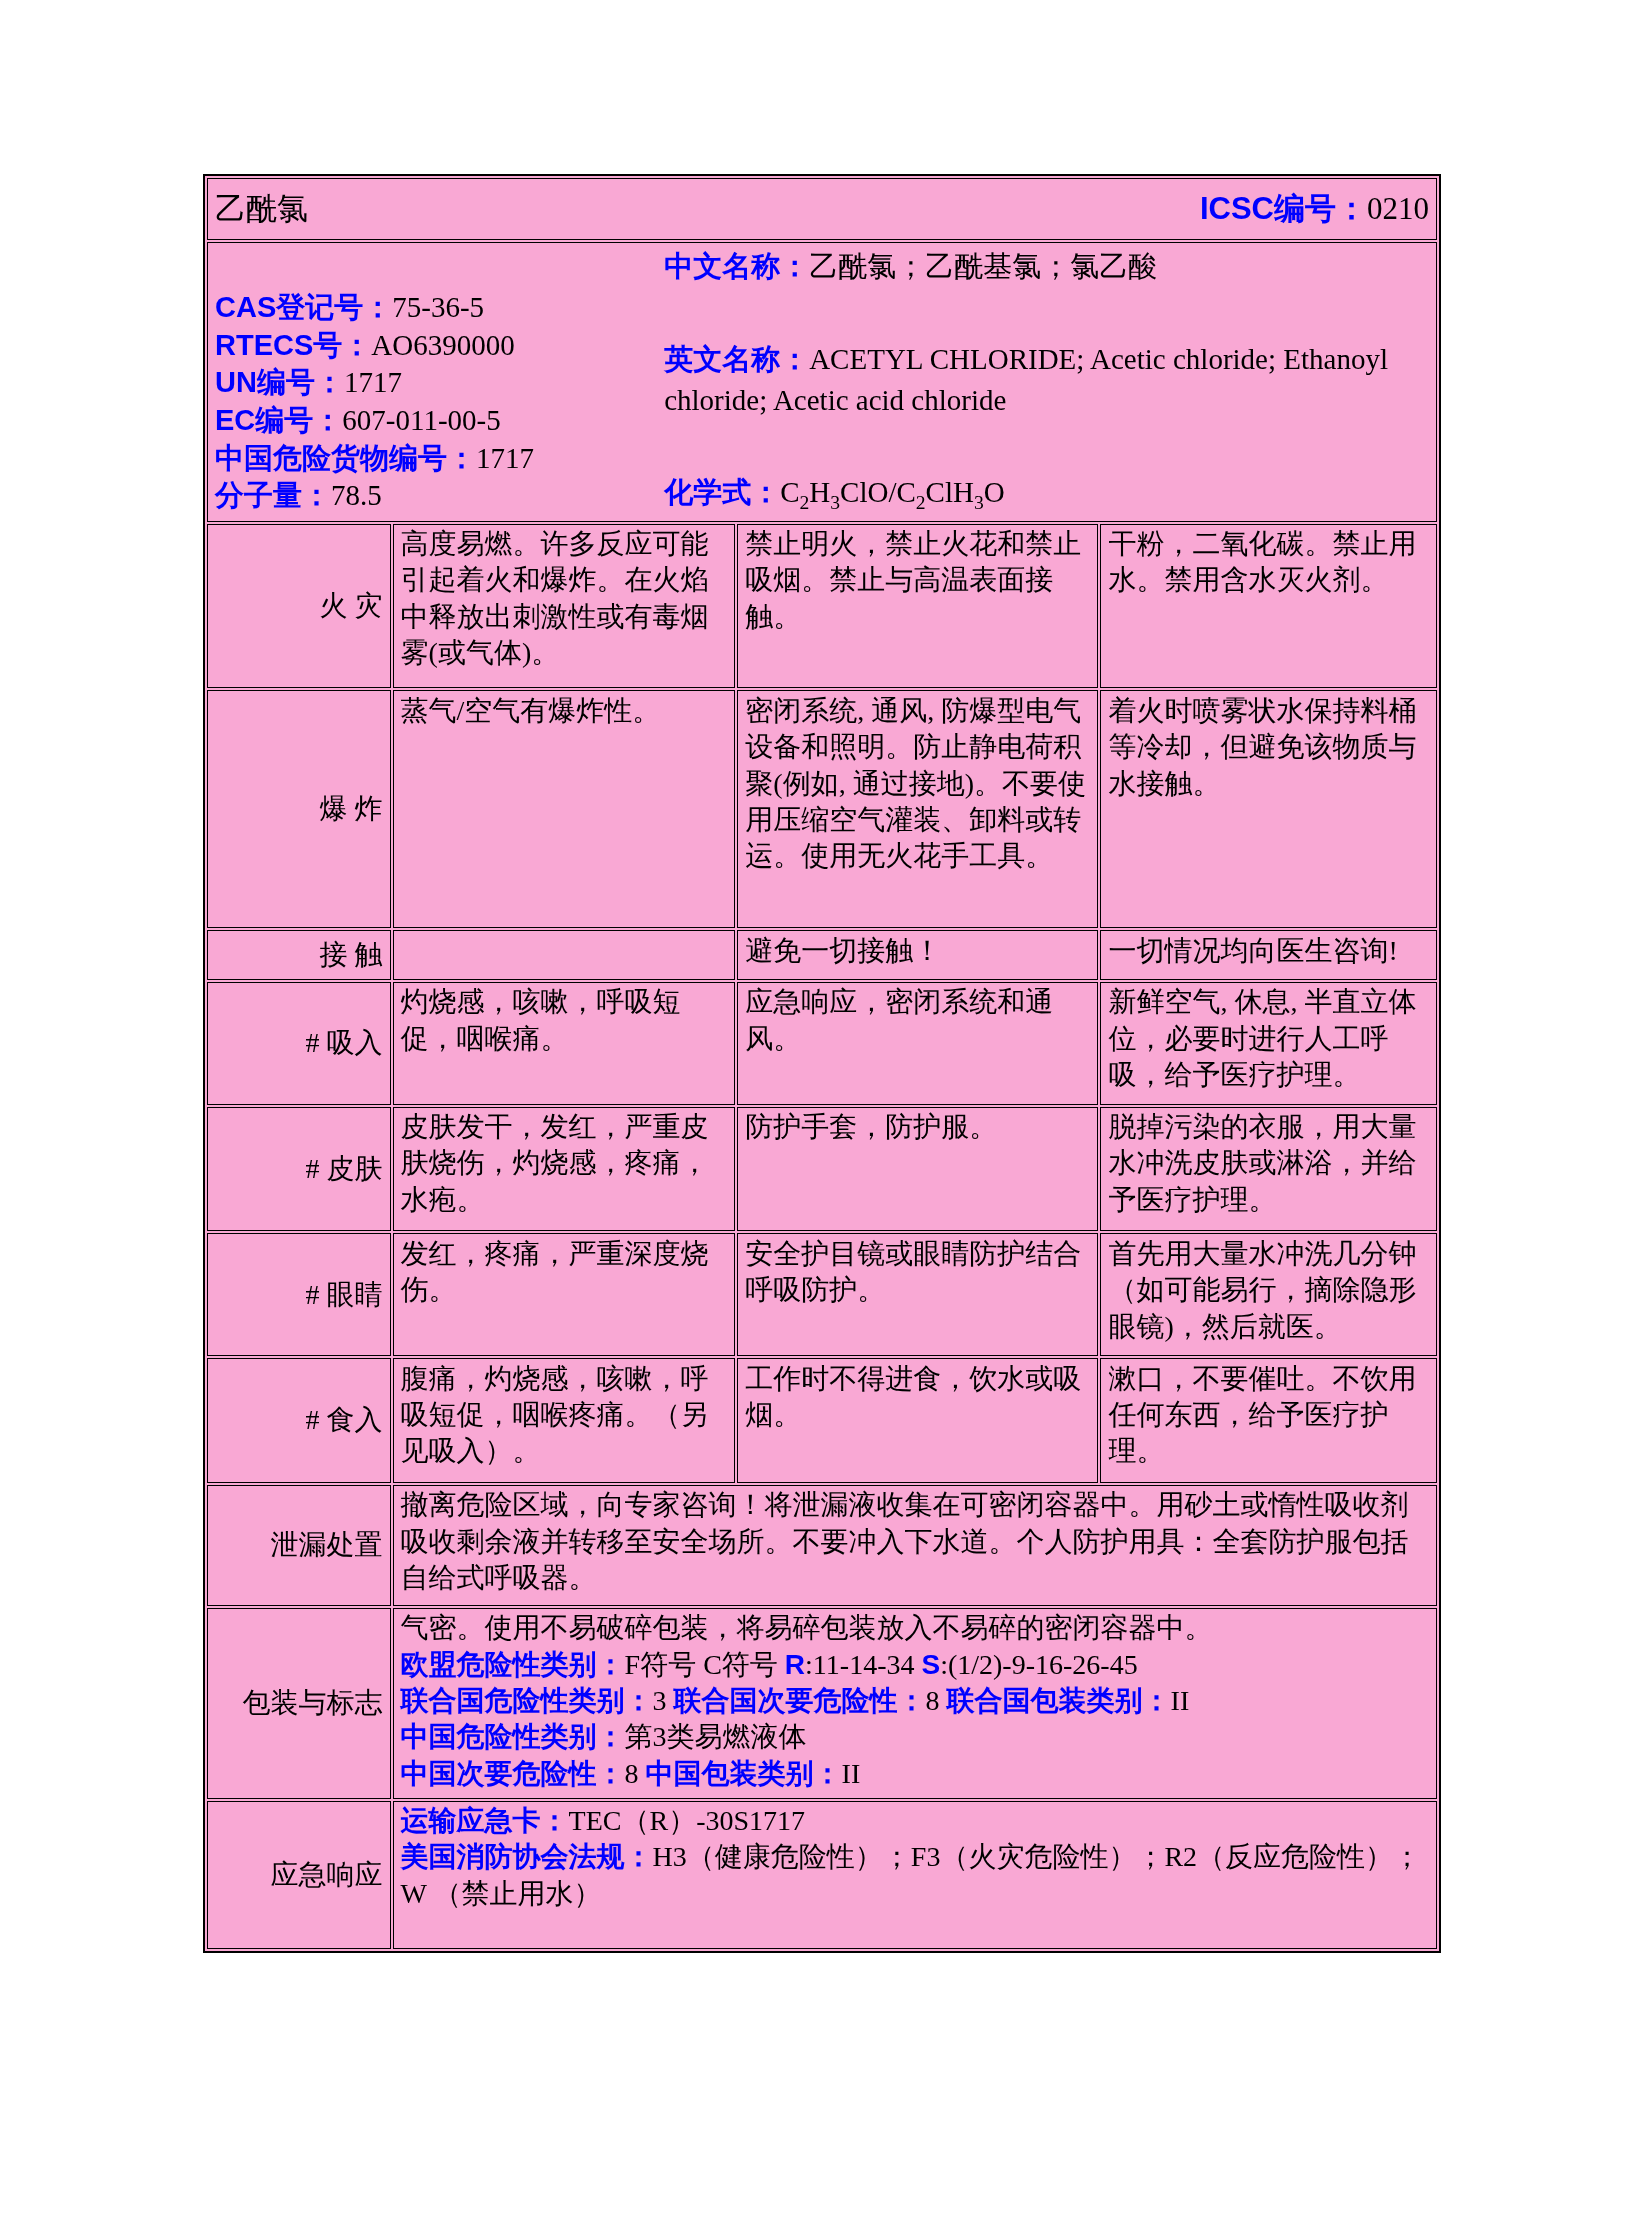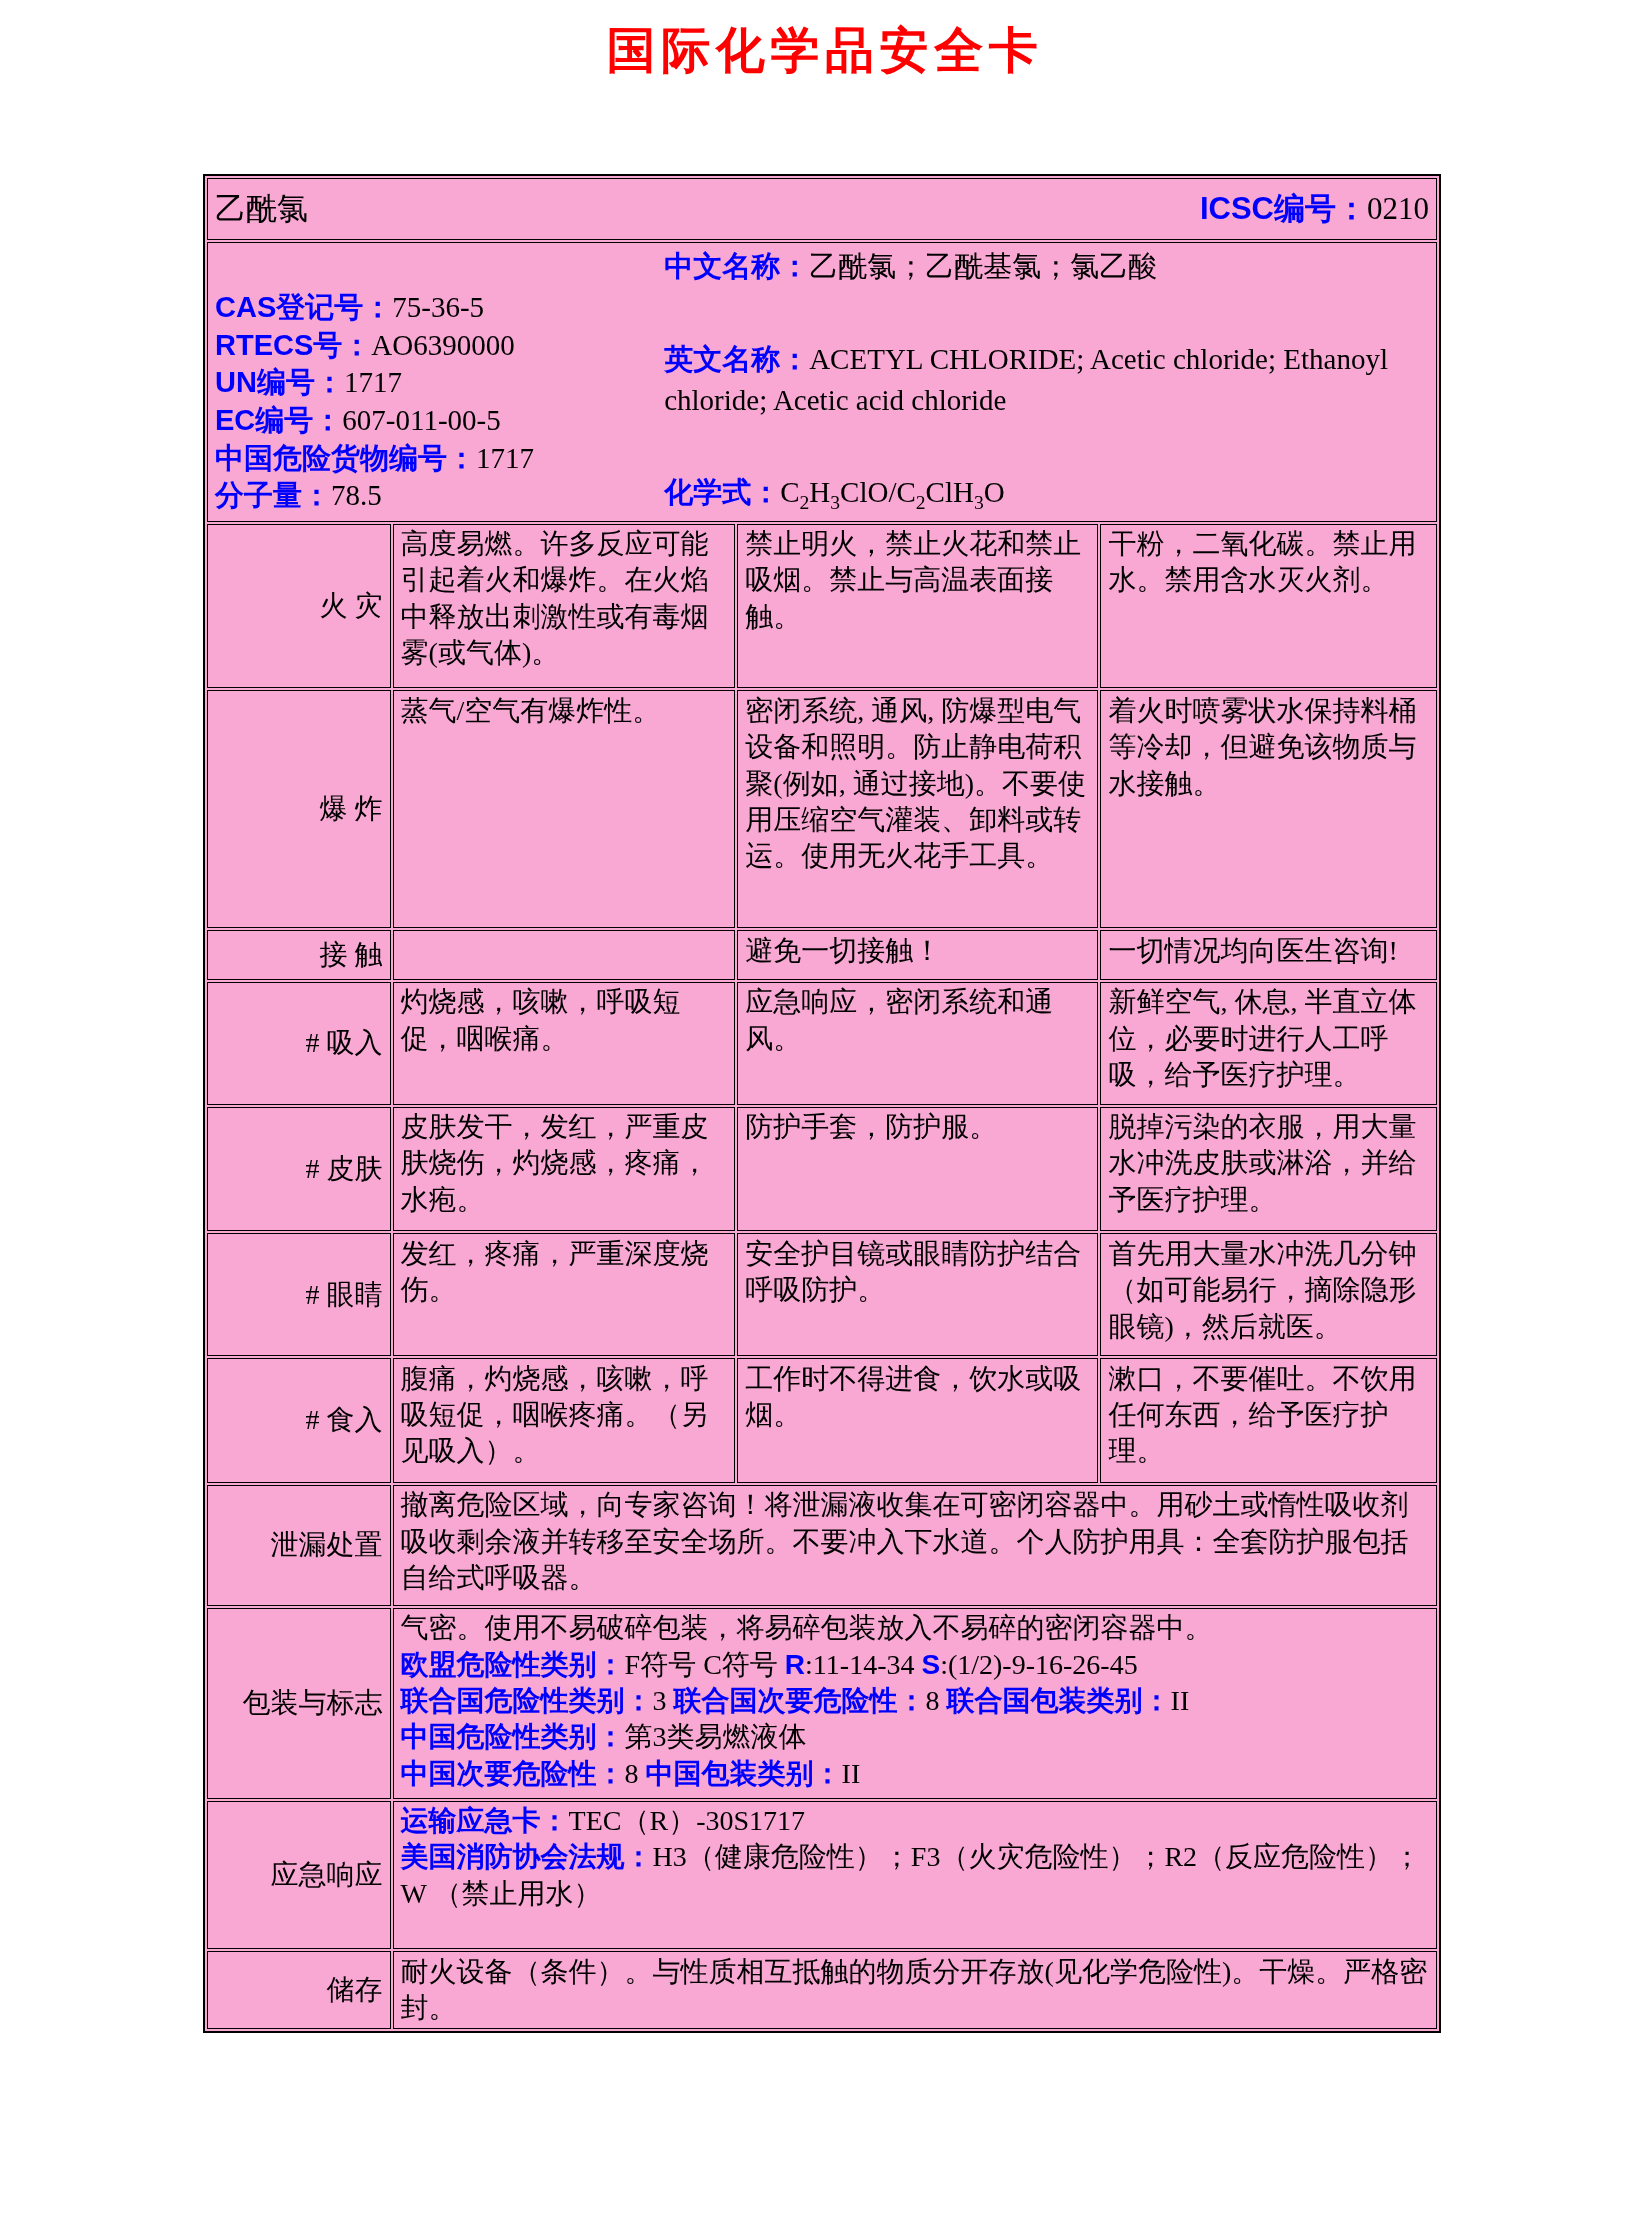--- a/index.html
+++ b/index.html
@@ -49,21 +49,20 @@
     font-size:31px; font-family:"Liberation Sans","DejaVu Sans",sans-serif;
   }
   .cell-text { }
   .section-content .sec-line { margin:0; }
 </style>
 </head>
 <body>
 
 <div class="page">
 
-  <h1 class="main-title">国际化学品安全卡</h1>
 
   <table class="card">
     <colgroup>
       <col style="width:15%">
         <col style="width:28%">
         <col style="width:29.5%">
         <col style="width:27.5%">
     </colgroup>
     <tbody id="card-body">
       <tr>
@@ -151,23 +150,17 @@
             <div class="sec-line"><span class="lbl">中国次要危险性：</span><span class="val">8 </span><span class="lbl">中国包装类别：</span><span class="val">II</span></div>
           </td>
         </tr>
         <tr class="section-row">
           <td class="cell-type" style="height: 144px;">应急响应</td>
           <td class="cell-text section-content" colspan="3">
             <div class="sec-line"><span class="lbl">运输应急卡：</span><span class="val">TEC（R）-30S1717</span></div>
             <div class="sec-line"><span class="lbl">美国消防协会法规：</span><span class="val">H3（健康危险性）；F3（火灾危险性）；R2（反应危险性）；W （禁止用水）</span></div>
           </td>
         </tr>
-        <tr class="section-row">
-          <td class="cell-type" style="height: 67px;">储存</td>
-          <td class="cell-text section-content" colspan="3">
-            <div class="sec-line"><span class="val">耐火设备（条件）。与性质相互抵触的物质分开存放(见化学危险性)。干燥。严格密封。</span></div>
-          </td>
-        </tr>
       </tbody>
   </table>
 
 </div>
 
 
 </body></html>

